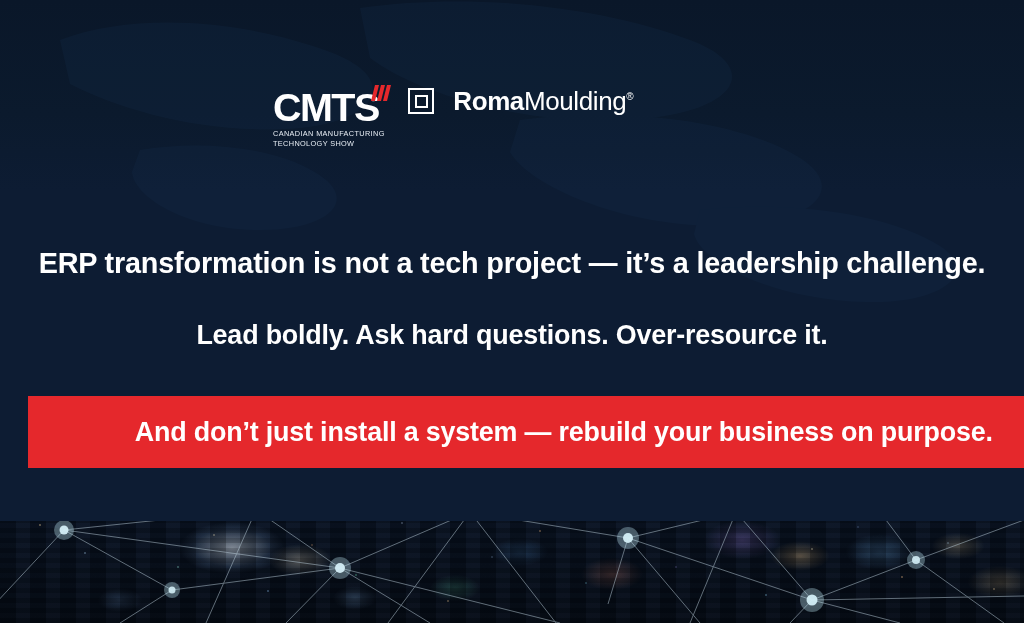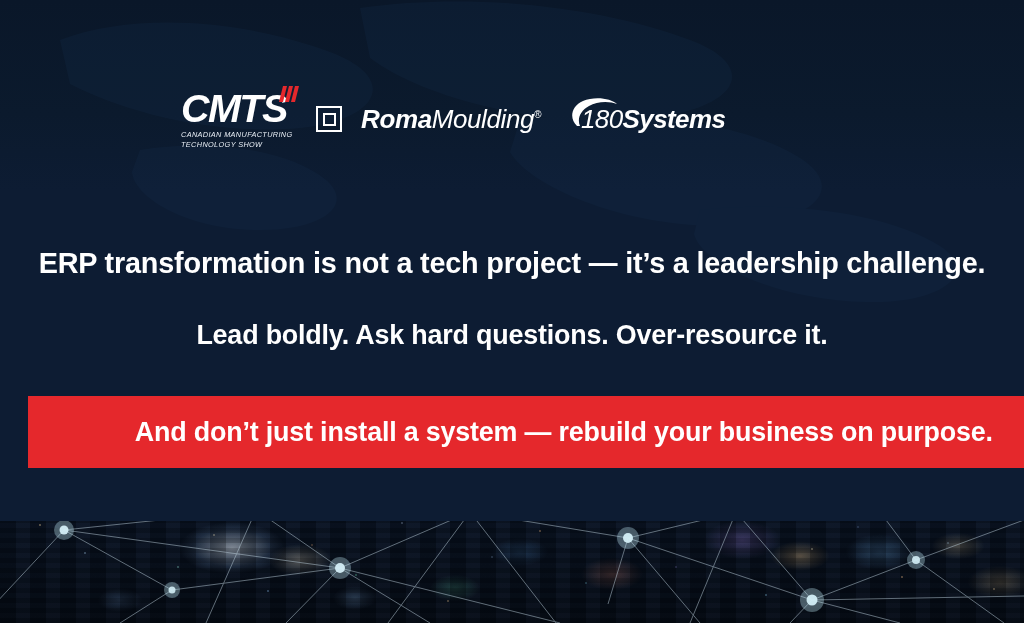--- a/index.html
+++ b/index.html
@@ -118,24 +118,23 @@
   }
 
   
   .logo-bar {
     position: absolute;
     left: 0;
     top: 88px;
     width: 906px;
     height: 62px;
     display: flex;
-    align-items: center;
+    align-items: flex-start;
     justify-content: center;
     gap: 22px;
-    font-style: italic;
   }
 
   
   .cmts {
     position: relative;
     display: flex;
     flex-direction: column;
     align-items: flex-start;
     padding-top: 2px;
   }
@@ -369,28 +368,20 @@
 
       <div class="roma">
         <div class="roma-mark">
           <div class="roma-mark-inner"></div>
         </div>
         <div class="roma-text">
           <span class="b">Roma</span><span class="l">Moulding</span><span class="r">®</span>
         </div>
       </div>
 
-      <div class="systems">
-        <svg class="systems-swoosh" viewBox="0 0 52 30">
-          <path d="M10 29 C 2 22, 4 9, 16 4 C 27 -1, 44 1, 50 7 C 43 4, 30 4, 22 9 C 13 14, 10 22, 13 29 Z" fill="#ffffff"></path>
-        </svg>
-        <div class="systems-text">
-          <span class="n">180</span><span class="s">Systems</span>
-        </div>
-      </div>
 
     </div>
 
     <div class="headline-1">ERP transformation is not a tech project — it’s a leadership challenge.</div>
     <div class="headline-2">Lead boldly. Ask hard questions. Over-resource it.</div>
 
     <div class="red-banner">
       <div class="red-banner-text">And don’t just install a system — rebuild your business on purpose.</div>
     </div>
 

